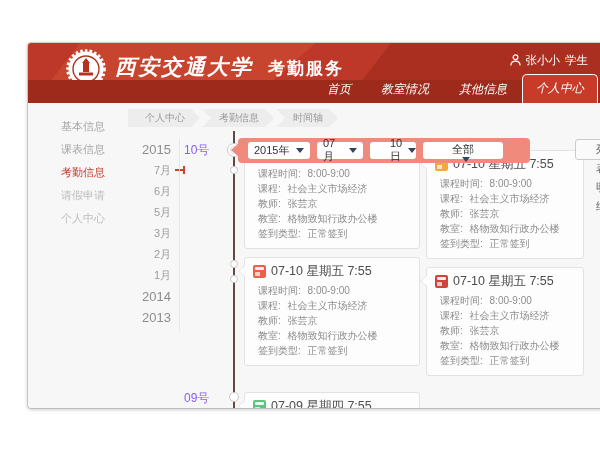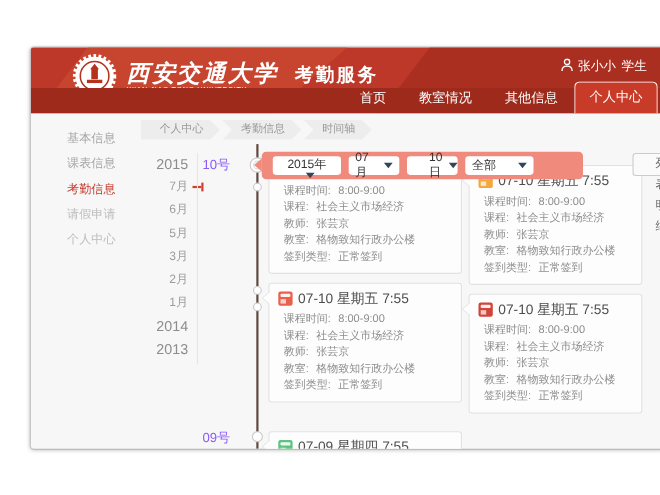--- a/index.html
+++ b/index.html
@@ -13,21 +13,21 @@
   .hslice1{position:absolute;inset:0;background:#c7452f;clip-path:polygon(9% 0,50% 0,38% 100%,1% 100%);}
   .hslice2{position:absolute;inset:0;background:#ab2f20;clip-path:polygon(63% 0,100% 0,100% 100%,55% 100%);}
   .brand{position:absolute;left:38px;top:6px;display:flex;align-items:center;gap:9px;color:#fff;}
   .brand-text{display:flex;flex-direction:column;line-height:1;}
   .uni-cn{font-family:"DejaVu Serif",serif;font-style:italic;font-weight:bold;font-size:21px;letter-spacing:2px;}
   .uni-en{font-size:6.5px;letter-spacing:.6px;margin-top:3px;opacity:.95;}
   .app-name{font-size:17px;font-weight:bold;margin-left:6px;letter-spacing:2px;align-self:center;padding-bottom:6px;}
   .userbox{position:absolute;right:16px;top:10px;display:flex;align-items:center;gap:5px;color:#fff;font-size:11.5px;}
   .navbar{position:absolute;left:0;right:0;bottom:0;height:23px;background:#9e2a1c;display:flex;
     justify-content:flex-end;align-items:flex-end;padding-right:6px;}
-  .nav-item{color:#fff;font-size:12px;padding:4px 15px 5px;cursor:default;}
+  .nav-item{color:#fff;font-size:12px;padding:4px 15px 5px;cursor:default;font-style:italic;}
   .nav-item.active{background:#c83b28;border:1px solid #fff;border-bottom:none;
     border-radius:5px 5px 0 0;padding:5px 13px 6px;}
 
   
   .sidebar{position:absolute;left:0;top:72px;width:112px;}
   .side-item{font-size:11px;color:#a6a6a6;line-height:23px;padding-left:33px;}
   .side-item.active{color:#c5392b;}
   .side-item.dim{color:#bdbdbd;}
 
   
@@ -59,21 +59,21 @@
 
   
   .filterbar{position:absolute;left:210px;top:95px;width:292px;height:25px;background:#ef8a7d;border-radius:4px;
     display:flex;align-items:center;padding-left:10px;gap:7px;z-index:5;box-sizing:border-box;}
   .filterbar::before{content:"";position:absolute;left:-7px;top:6px;border-top:6px solid transparent;
     border-bottom:6px solid transparent;border-right:7px solid #ef8a7d;}
   .dd{background:#fff;border-radius:3px;height:17px;display:flex;align-items:center;justify-content:space-between;
     padding:0 6px;font-size:11px;color:#333;box-sizing:border-box;}
   .dd .caret{width:0;height:0;border-left:4px solid transparent;border-right:4px solid transparent;
     border-top:5px solid #31455c;margin-left:6px;}
-  .dd-year{width:62px;flex-direction:column;}.dd-month{width:46px;}.dd-day{width:46px;padding-left:20px;}.dd-scope{width:62px;}
+  .dd-year{width:62px;}.dd-month{width:46px;}.dd-day{width:46px;padding-left:20px;}.dd-scope{width:80px;flex-direction:column;}
   .detail-btn{position:absolute;left:503px;top:96px;height:21px;background:#fafafa;border:1px solid #cbcbcb;
     border-radius:3px;font-size:11px;color:#666;padding:0 20px;line-height:19px;z-index:5;box-sizing:border-box;margin-left:44px;}
 
   
   .col{position:absolute;top:107px;display:flex;flex-direction:column;}
   .col-left{left:216px;width:176px;}
   .col-right{left:398px;width:158px;}
   .card{position:relative;background:#fdfdfd;border:1px solid #e2e2e2;border-radius:3px;
     padding:5px 8px 7px;box-sizing:border-box;}
   .card + .card{margin-top:8px;}

